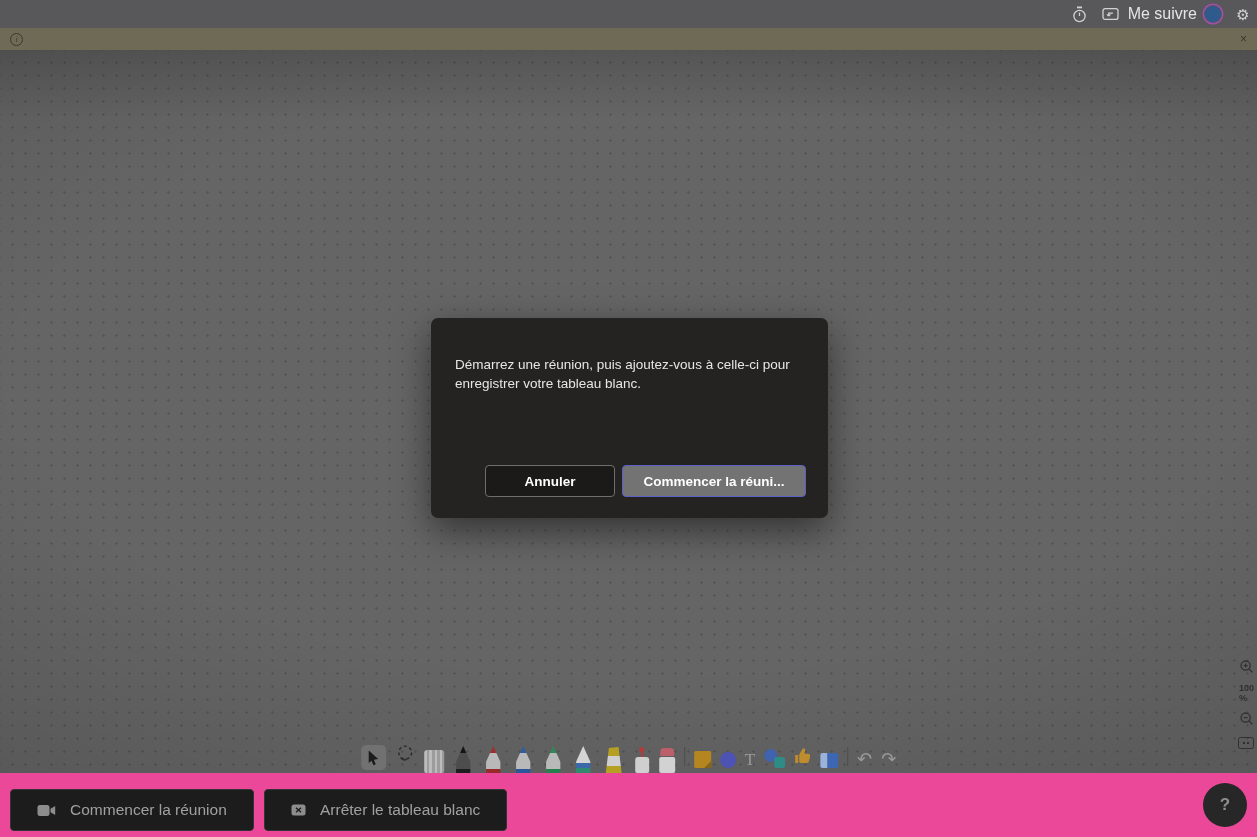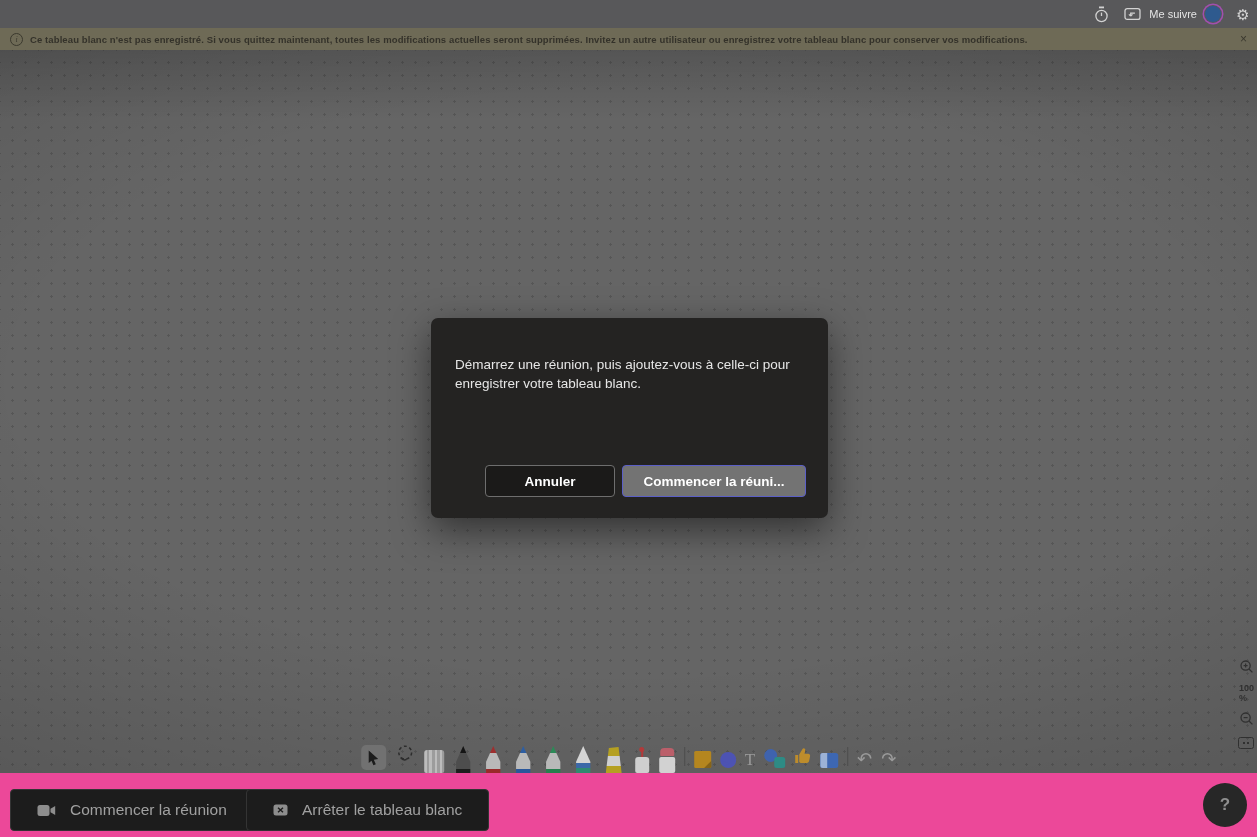--- a/index.html
+++ b/index.html
@@ -5,21 +5,21 @@
   html,body{margin:0;padding:0;background:#000;}
   body{width:1257px;height:837px;position:relative;overflow:hidden;
        font-family:"Liberation Sans","DejaVu Sans",sans-serif;
        -webkit-font-smoothing:antialiased;}
 
   
   .topbar{position:absolute;left:0;top:0;width:1257px;height:28px;background:#58585a;}
   .topbar-right{position:absolute;right:5px;top:0;height:28px;display:flex;align-items:center;gap:13px;}
   .tb-icon{display:flex;align-items:center;justify-content:center;width:18px;height:18px;cursor:default;}
   .follow{display:flex;align-items:center;gap:8px;}
-  .follow-label{color:#e4e4e4;font-size:11px;}
+  .follow-label{color:#e4e4e4;font-size:16px;}
   .avatar{width:16px;height:16px;border-radius:50%;background:#2e5a8e;box-shadow:0 0 0 1px #58585a,0 0 0 2.5px #a14fae;}
   .gear{color:#d2d2d2;font-size:15px;line-height:1;}
 
   
   .banner{position:absolute;left:0;top:28px;width:1257px;height:22px;background:#6e6a56;
           display:flex;align-items:center;}
   .banner-info{width:11px;height:11px;border:1px solid #3b392e;border-radius:50%;margin:0 7px 0 10px;
                color:#3b392e;font-size:8px;display:flex;align-items:center;justify-content:center;
                font-style:italic;font-family:"Liberation Serif",serif;flex:none;}
   .banner-text{color:#34322a;font-size:9.5px;font-weight:700;letter-spacing:.1px;white-space:nowrap;overflow:hidden;}
@@ -127,21 +127,20 @@
       </span>
       <span class="follow-label">Me suivre</span>
       <span class="avatar"></span>
     </span>
     <span class="tb-icon gear">⚙</span>
   </div>
 </div>
 
 <div class="banner">
   <span class="banner-info">i</span>
-  <span class="banner-text">Ce tableau blanc n'est pas enregistré. Si vous quittez maintenant, toutes les modifications actuelles seront supprimées. Invitez un autre utilisateur ou enregistrez votre tableau blanc pour conserver vos modifications.</span>
   <span class="banner-close">×</span>
 </div>
 
 <div class="canvas">
   <div class="dots"></div>
   <div class="vignette"></div>
 
   <div class="zoomctrl">
     <span class="zbtn">
       <svg width="16" height="16" viewBox="0 0 16 16">
@@ -224,21 +223,21 @@
 <div class="bottombar">
   <div class="bb-btn" style="left:10px;">
     <span class="bb-icon">
       <svg width="19" height="13" viewBox="0 0 19 13">
           <rect x="0.5" y="1" width="12" height="11" rx="2.5" fill="#8d8d8d"></rect>
           <path d="M13.5 4.8 L18.2 2 V11 L13.5 8.2 Z" fill="#8d8d8d"></path>
         </svg>
     </span>
     <span>Commencer la réunion</span>
   </div>
-  <div class="bb-btn" style="left:246px;">
+  <div class="bb-btn" style="left:264px;">
     <span class="bb-icon">
       <svg width="15" height="12" viewBox="0 0 15 12">
           <rect x="0.5" y="0.5" width="14" height="11" rx="2.5" fill="#8d8d8d"></rect>
           <path d="M5 3.8 L10 8.2 M10 3.8 L5 8.2" stroke="#1c1c1c" stroke-width="1.4"></path>
         </svg>
     </span>
     <span>Arrêter le tableau blanc</span>
   </div>
   <div class="help-circle">?</div>
 </div>

